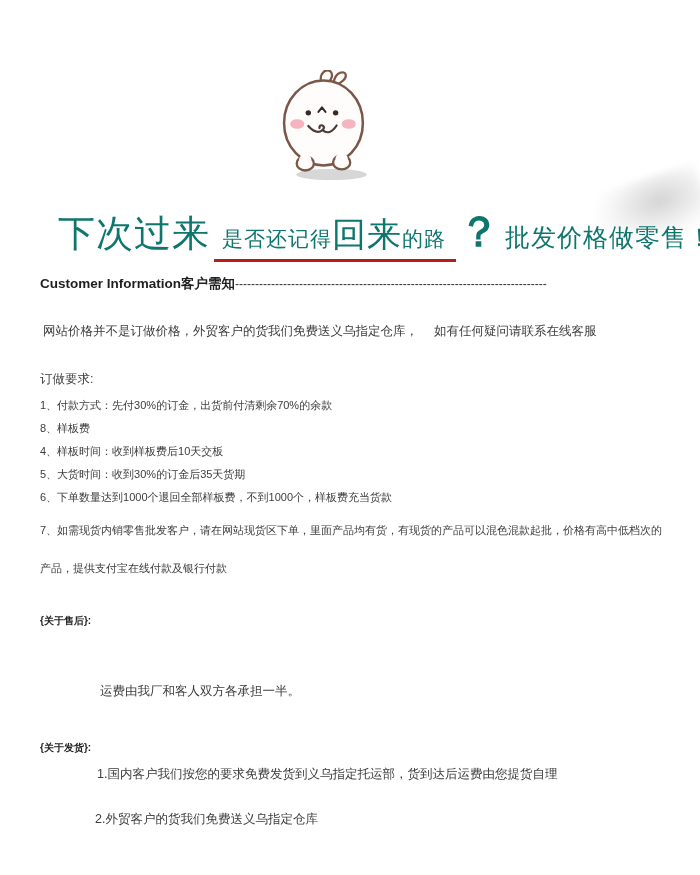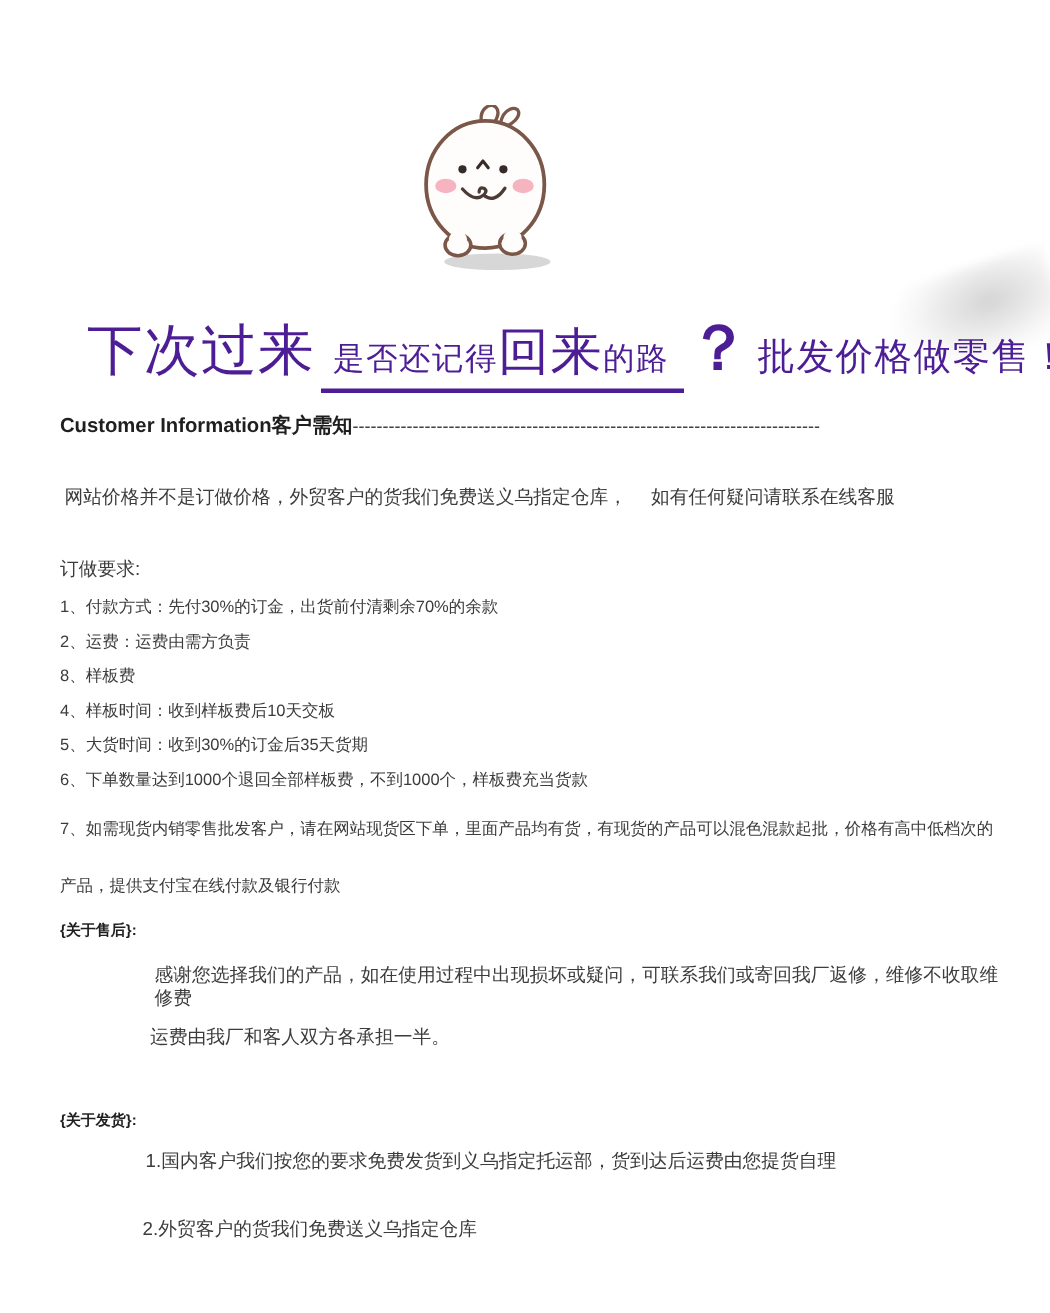--- a/index.html
+++ b/index.html
@@ -18,24 +18,24 @@
   .smudge {
     position:absolute; left:596px; top:178px; width:110px; height:64px;
     background:radial-gradient(ellipse at 60% 40%, rgba(160,160,160,0.45), rgba(200,200,200,0.15) 55%, rgba(255,255,255,0) 75%);
     transform:rotate(-18deg);
     filter:blur(3px);
   }
   
   .banner {
     position:absolute; left:58px; top:204px; width:620px;
     display:flex; align-items:baseline;
-    color:#4c1d95; white-space:nowrap;
+    color:#0f766e; white-space:nowrap;
   }
   .banner .b1 { font-size:37px; letter-spacing:1px; }
-  .banner .b-under { border-bottom:3px solid #4c1d95; padding:0 10px 1px 8px; margin-left:4px; }
+  .banner .b-under { border-bottom:3px solid #b91c1c; padding:0 10px 1px 8px; margin-left:4px; }
   .banner .b2 { font-size:21px; letter-spacing:1px; }
   .banner .b3 { font-size:34px; letter-spacing:1px; }
   .banner .b4 { font-size:21px; letter-spacing:1px; }
   .banner .bq { font-size:42px; font-weight:bold; margin:0 5px 0 2px; }
   .banner .b5 { font-size:25px; letter-spacing:1px; }
   
   .tline { position:absolute; left:40px; width:632px; font-size:12.5px; line-height:15px; color:#3c3c3c; }
   .hdr   { top:276px; font-size:13.5px; color:#1f1f1f; }
   .hdr b { font-weight:bold; }
   .hdr .dashes { font-weight:normal; font-size:12px; color:#333; letter-spacing:0; }
@@ -92,29 +92,27 @@
     <span class="b5">批发价格做零售！</span>
   </div>
 
   <div class="tline hdr"><b>Customer Information客户需知</b><span class="dashes">------------------------------------------------------------------------------</span></div>
 
   <div class="tline intro">网站价格并不是订做价格，外贸客户的货我们免费送义乌指定仓库，　 如有任何疑问请联系在线客服</div>
 
   <div class="tline req-title">订做要求:</div>
   <div class="tline req-list">
     <p>1、付款方式：先付30%的订金，出货前付清剩余70%的余款</p>
-    <p>2、运费：运费由需方负责</p>
     <p>8、样板费</p>
     <p>4、样板时间：收到样板费后10天交板</p>
     <p>5、大货时间：收到30%的订金后35天货期</p>
     <p>6、下单数量达到1000个退回全部样板费，不到1000个，样板费充当货款</p>
     <p class="long">7、如需现货内销零售批发客户，请在网站现货区下单，里面产品均有货，有现货的产品可以混色混款起批，价格有高中低档次的产品，提供支付宝在线付款及银行付款</p>
   </div>
 
   <div class="tline sec-title after-title">{关于售后}:</div>
-  <div class="tline after-l1">感谢您选择我们的产品，如在使用过程中出现损坏或疑问，可联系我们或寄回我厂返修，维修不收取维修费</div>
   <div class="tline after-l2">运费由我厂和客人双方各承担一半。</div>
 
   <div class="tline sec-title ship-title">{关于发货}:</div>
   <div class="tline ship-l1">1.国内客户我们按您的要求免费发货到义乌指定托运部，货到达后运费由您提货自理</div>
   <div class="tline ship-l2">2.外贸客户的货我们免费送义乌指定仓库</div>
 
 </div>
 
 </body></html>

